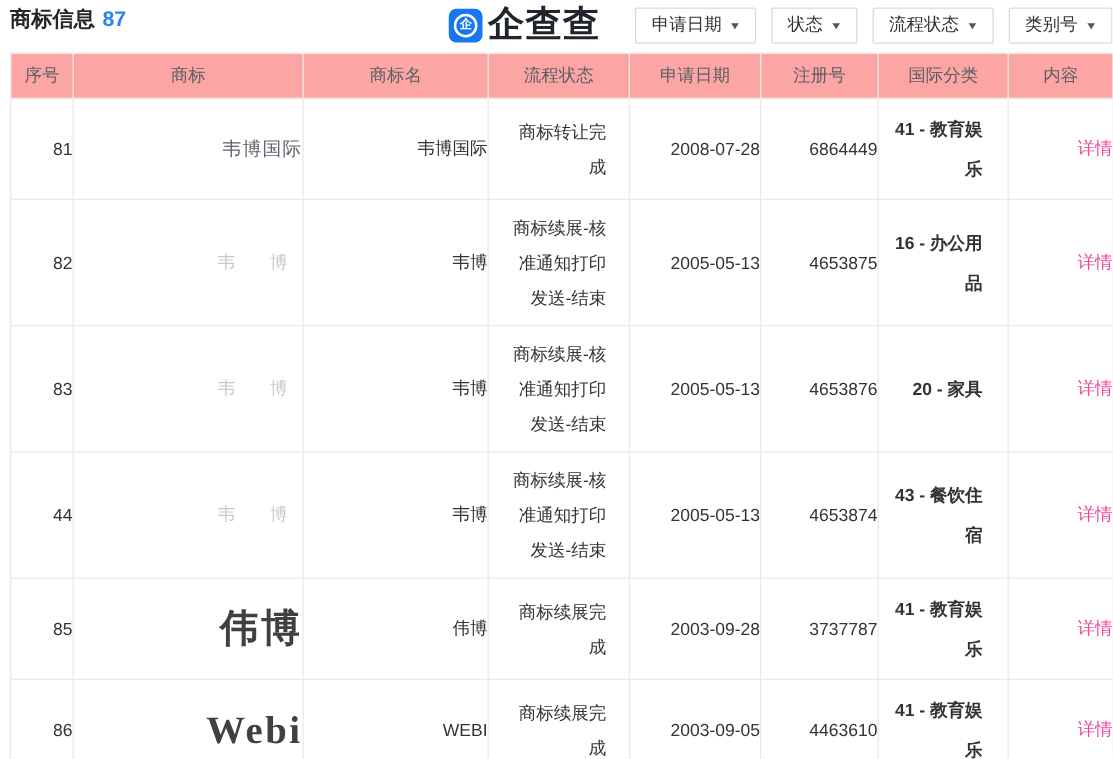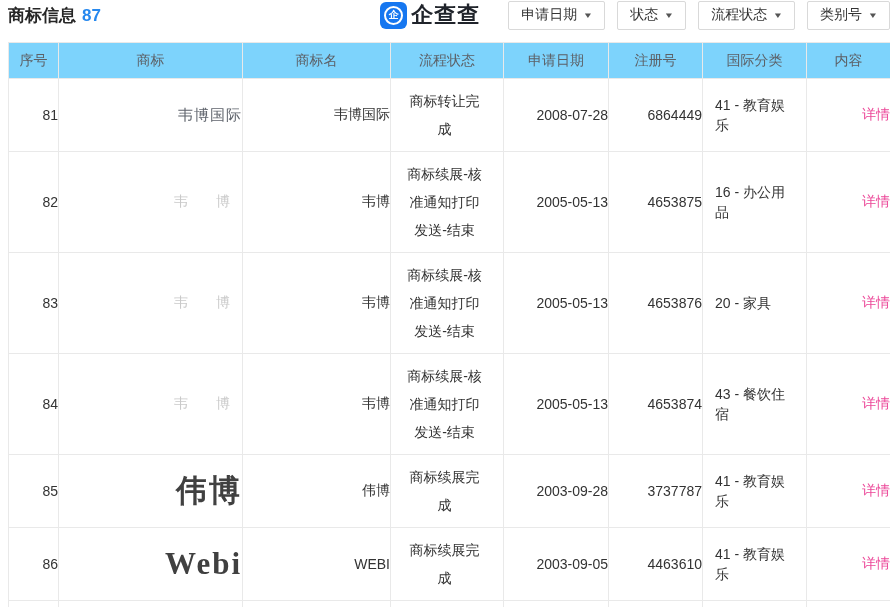--- a/index.html
+++ b/index.html
@@ -11,49 +11,49 @@
   .page-title-wrap { position:absolute; left:8px; top:4px; font-size:17px; font-weight:bold;text-align:center; }
   .page-title { color:#262626; }
   .page-count { color:#2688ee; margin-left:6px; }
   .top-right { position:absolute; right:0; top:0; display:flex; align-items:center; }
   .brand { display:flex; align-items:center; margin-right:16px; cursor:pointer; }
   .brand-icon { width:27px; height:27px; background:#1677f0; border-radius:6px;
     display:flex; align-items:center; justify-content:center; margin-right:4px; }
   .brand-icon .ring { width:19px; height:19px; border:2px solid #fff; border-radius:50%;
     display:flex; align-items:center; justify-content:center; color:#fff; font-size:10px;
     font-weight:bold; line-height:1; }
-  .brand-text { font-size:22px; font-weight:bold; color:#20242b; letter-spacing:1px; }
+  .brand-text { font-size:29px; font-weight:bold; color:#20242b; letter-spacing:1px; }
   .filters { display:flex; }
   .filter-btn { height:29px; border:1px solid #d9d9d9; border-radius:2px; background:#fff;
     font-size:14px; color:#333; padding:0 12px; margin-left:12px; display:flex;
     align-items:center; cursor:pointer; white-space:nowrap; }
   .caret { font-size:8px; color:#555; margin-left:7px; transform:scaleX(1.3); }
 
   
   .tbl-wrap { margin-left:8px; width:882px; }
   table { width:882px; border-collapse:collapse; table-layout:fixed;
     border:1px solid #e9e9e9; }
   col.w-no    { width:50px; }
   col.w-mark  { width:184px; }
   col.w-name  { width:148px; }
   col.w-status{ width:113px; }
   col.w-date  { width:105px; }
   col.w-reg   { width:94px; }
   col.w-class { width:104px; }
   col.w-det   { width:84px; }
   th, td { border:1px solid #e9e9e9; font-size:14px; vertical-align:middle; }
-  thead tr { height:36px; background:#7dd3fc; }
+  thead tr { height:36px; background:#fca5a5; }
   th { font-weight:normal; color:#5c6066; text-align:center; }
   td { text-align:right; color:#333; }
   tbody tr:nth-child(1) { height:72px; }
   tbody tr:nth-child(2), tbody tr:nth-child(3), tbody tr:nth-child(4) { height:87px; }
   tbody tr:nth-child(5), tbody tr:nth-child(6) { height:67px; }
   tbody tr:nth-child(7) { height:66px; }
-  td.c-status { text-align:center; padding:8px 18px 8px 13px; line-height:28px; }
-  td.c-class  { text-align:left; padding:8px 20px 8px 12px; line-height:20px; }
+  td.c-status { text-align:right; padding:8px 18px 8px 13px; line-height:28px; }
+  td.c-class  { text-align:right; padding:8px 20px 8px 12px; line-height:32px;font-weight:bold; }
   .detail-link { color:#ec4899; text-decoration:none; cursor:pointer; }
   .mark { display:inline-block; cursor:pointer; }
   .mark-small { font-size:15px; color:#5f646c; letter-spacing:1px; }
   .mark-faded { font-size:14px; color:#c9c9c9; letter-spacing:12px; padding-left:12px; }
   .mark-serif { font-family:"Liberation Serif","DejaVu Serif",serif; font-size:31px;
     color:#404040; font-weight:bold; letter-spacing:2px; }
 </style>
 </head>
 <body>
 
@@ -138,21 +138,21 @@
           <td class="c-no">83</td>
           <td class="c-mark"><span class="mark mark-faded">韦 博</span></td>
           <td class="c-name">韦博</td>
           <td class="c-status">商标续展-核准通知打印发送-结束</td>
           <td class="c-date">2005-05-13</td>
           <td class="c-reg">4653876</td>
           <td class="c-class">20 - 家具</td>
           <td class="c-detail"><a class="detail-link" href="javascript:void(0)">详情</a></td>
         </tr>
         <tr>
-          <td class="c-no">84</td>
+          <td class="c-no">44</td>
           <td class="c-mark"><span class="mark mark-faded">韦 博</span></td>
           <td class="c-name">韦博</td>
           <td class="c-status">商标续展-核准通知打印发送-结束</td>
           <td class="c-date">2005-05-13</td>
           <td class="c-reg">4653874</td>
           <td class="c-class">43 - 餐饮住宿</td>
           <td class="c-detail"><a class="detail-link" href="javascript:void(0)">详情</a></td>
         </tr>
         <tr>
           <td class="c-no">85</td>

